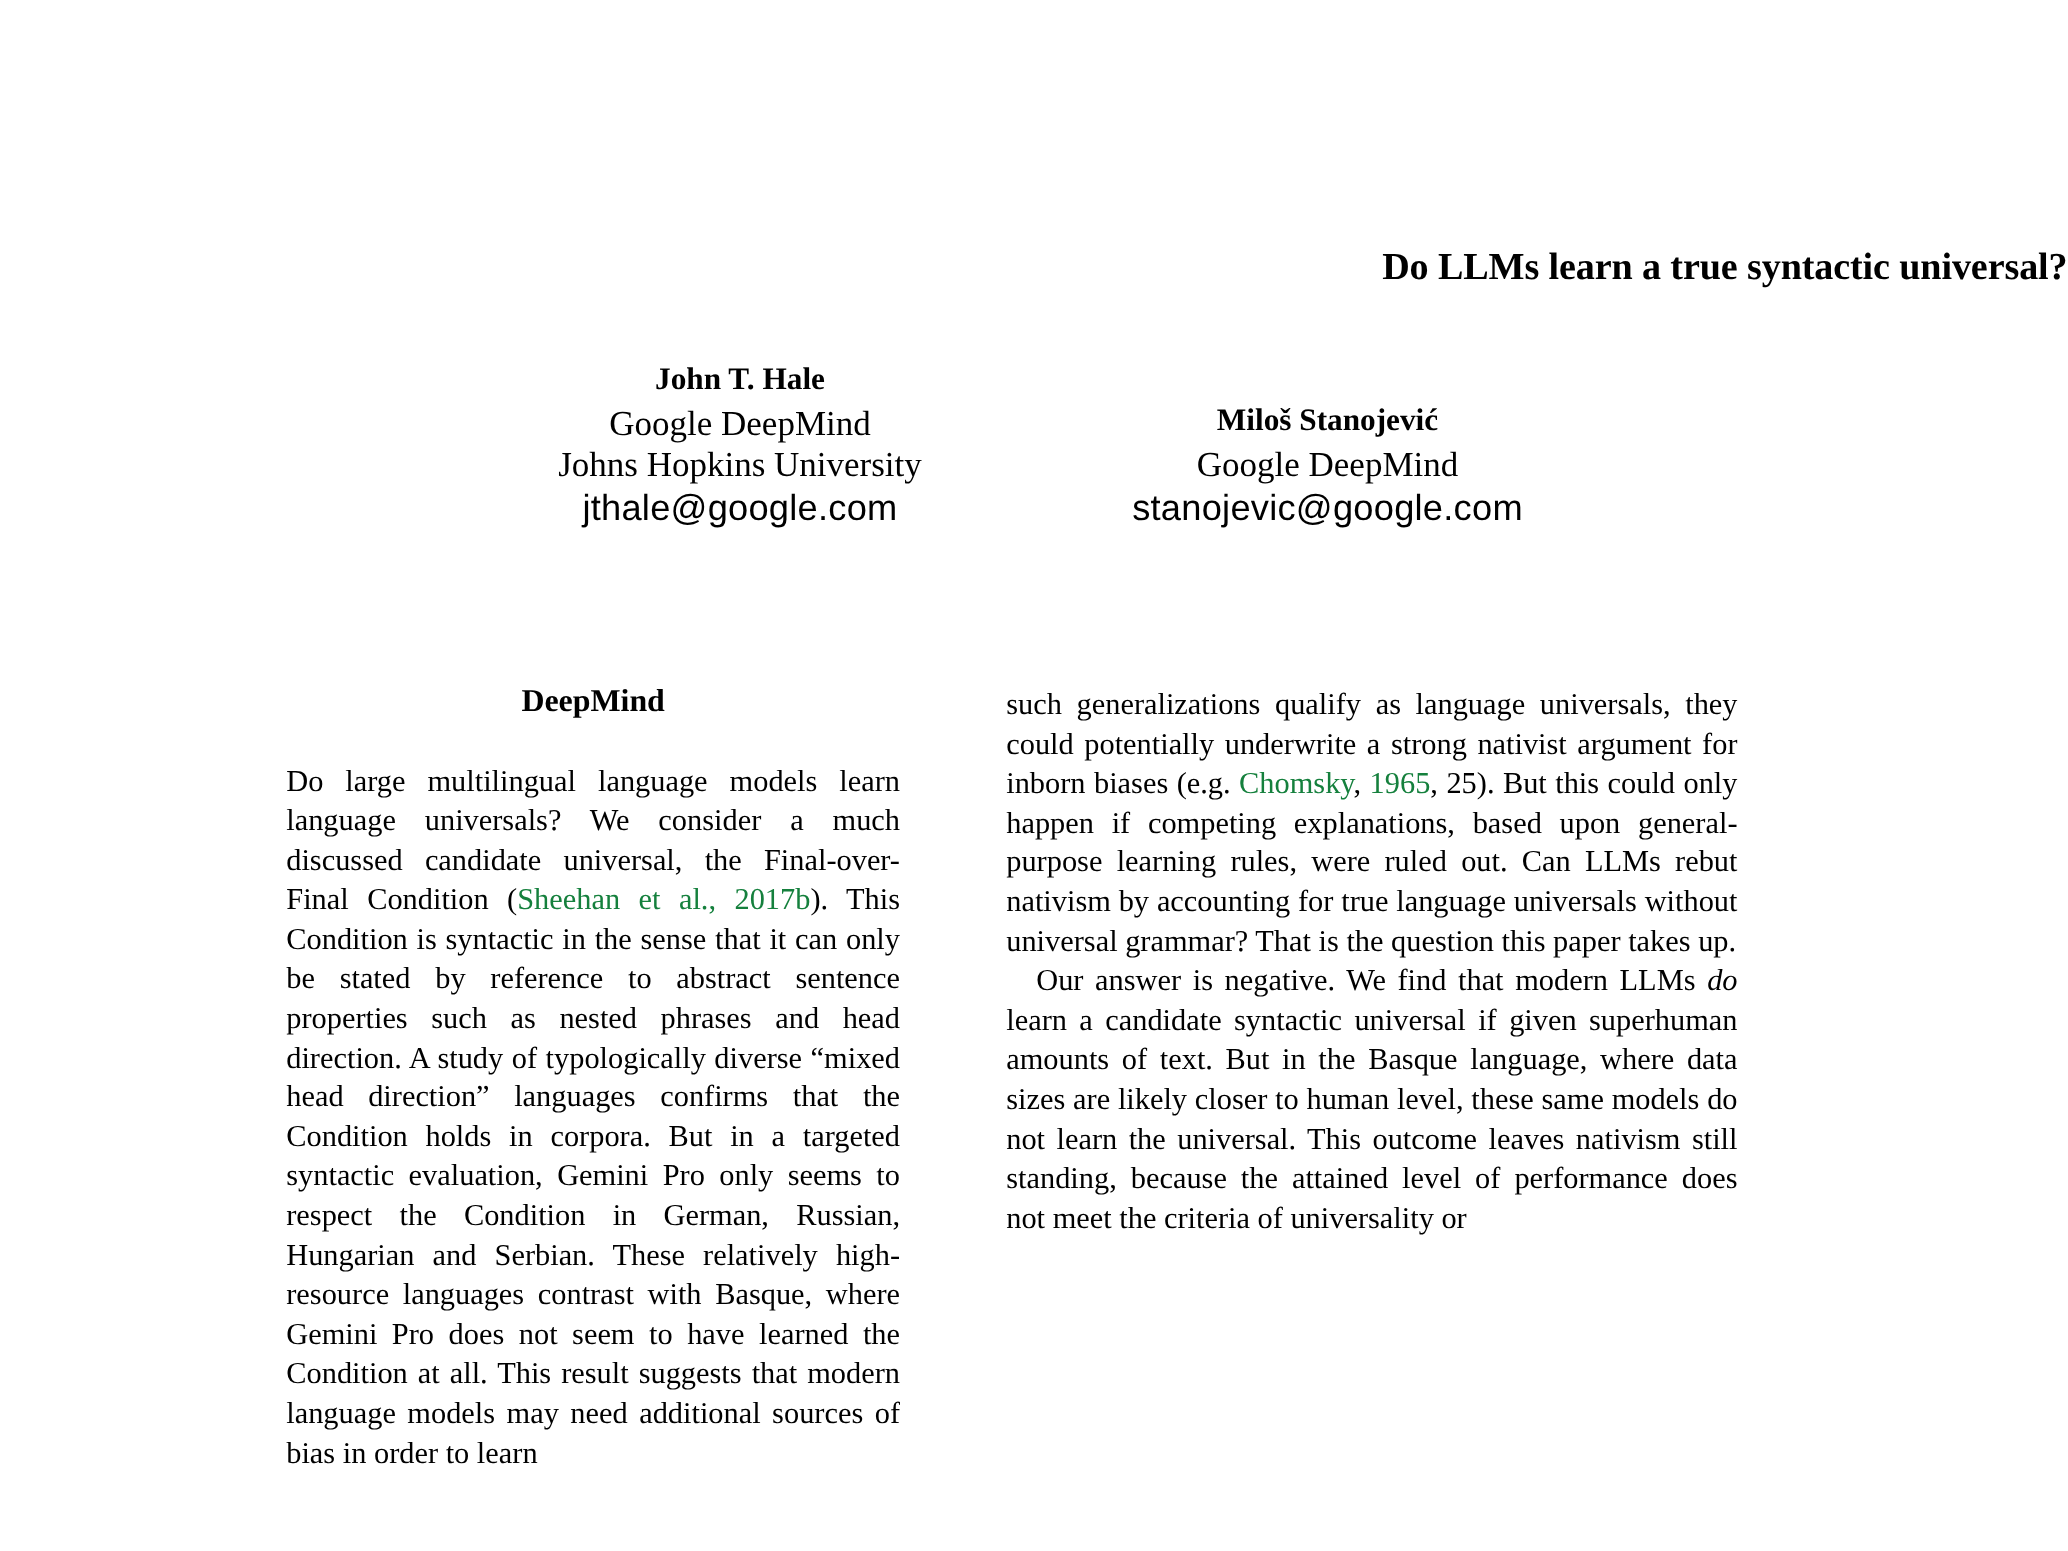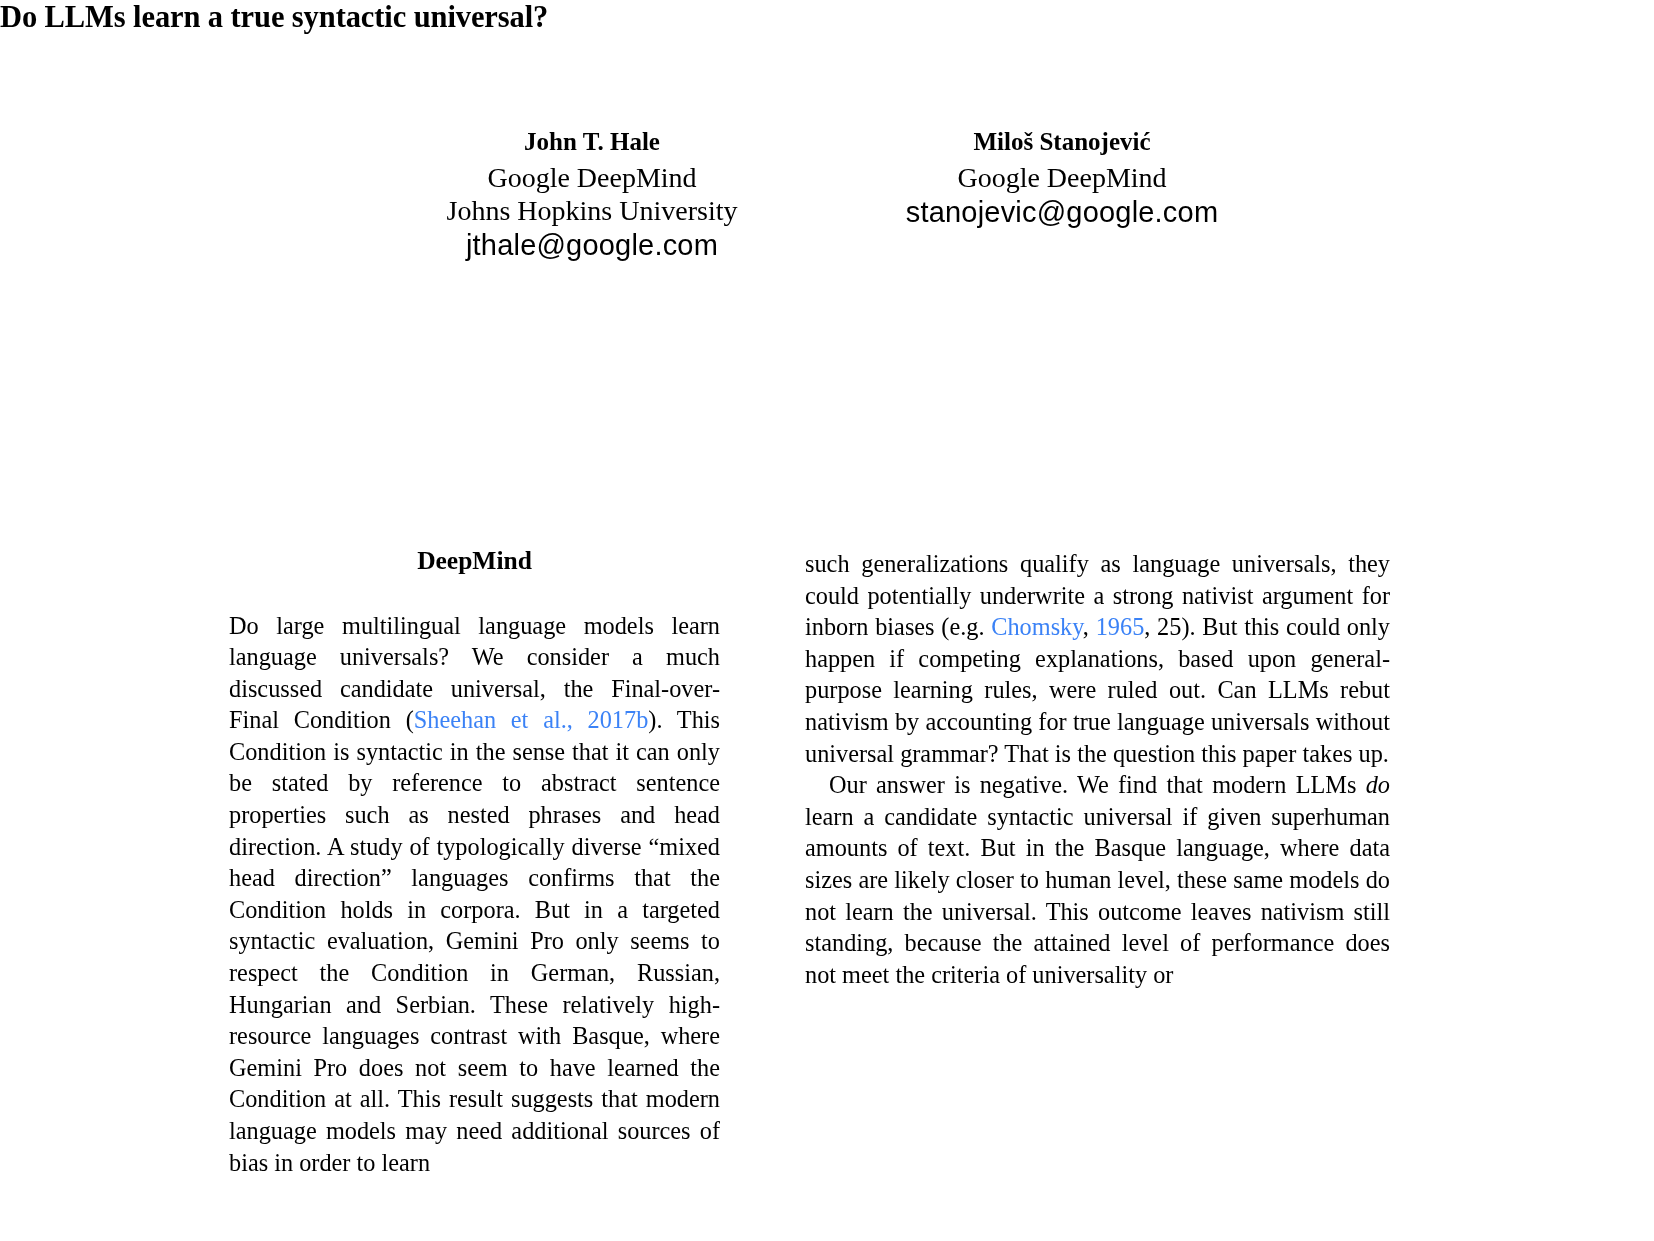--- a/index.html
+++ b/index.html
@@ -18,35 +18,37 @@
 
   .page {
     position: relative;
     width: 1654px;
     height: 1241px;
     overflow: hidden;
   }
 
   
   .title-block {
-    text-align: left;
+    padding-top: 196px;
+    text-align: right;
   }
   .paper-title {
     font-size: 30.5px;
     font-weight: bold;
     letter-spacing: -0.1px;
     line-height: 1.15;
     margin: 0;
   }
 
   
   .authors {
     display: flex;
     justify-content: center;
-    margin-top: 94px;
+    margin-top: 60px;
+    align-items: flex-end;
   }
   .author {
     width: 470px;
     text-align: center;
     line-height: 1.0;
   }
   .author-name {
     font-size: 25px;
     font-weight: bold;
     display: block;
@@ -98,21 +100,21 @@
     line-height: 31.6px;
     text-align: justify;
     text-justify: inter-word;
     hyphens: none;
   }
   p.body-text + p.body-text {
     text-indent: 24px;
   }
 
   a.cite {
-    color: #3b82f6;
+    color: #15803d;
     text-decoration: none;
   }
   em.ital { font-style: italic; }
 </style>
 </head>
 <body>
 
 <div class="page">
 
   <div class="title-block">

